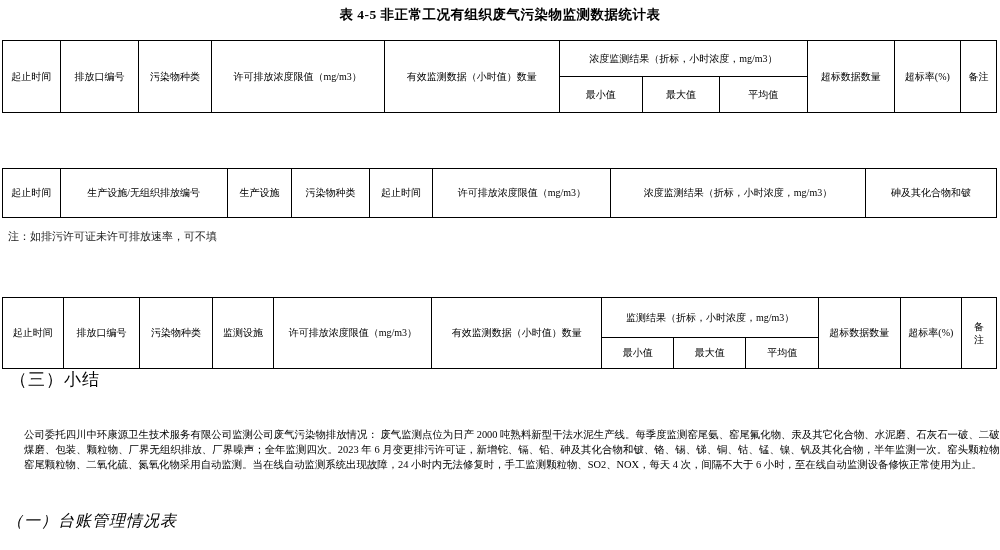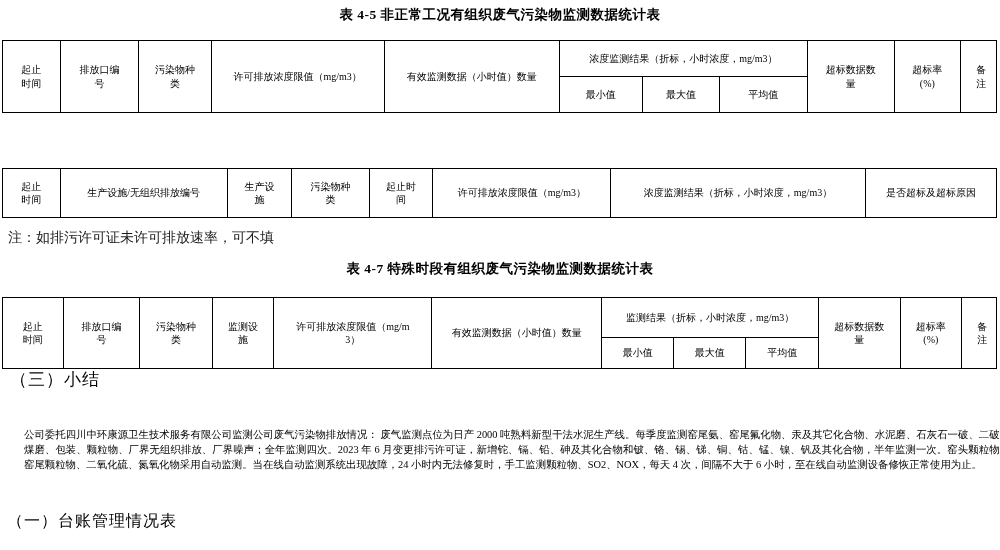--- a/index.html
+++ b/index.html
@@ -22,54 +22,54 @@
     position:absolute;left:2px;width:995px;
     border-collapse:collapse;
     table-layout:fixed;
   }
   .dtable td{
     border:1px solid #000;
     text-align:center;
     vertical-align:middle;
     font-size:10px;
     line-height:1.35;
-    padding:1px 15px;
+    padding:1px 7px;
     word-break:break-all;
   }
   .thick-bottom{border-bottom:3px solid #59595c;}
   #table45{top:40px;}
   #table45 tr{height:36px;}
   #table46{top:168px;}
   #table46 tr{height:49px;}
   #table47{top:297px;}
   #table47 tr.r1{height:40px;}
   #table47 tr.r2{height:31px;}
   .note{
     position:absolute;left:8px;top:229px;
-    font-size:14px;color:#1a1a1a;
+    font-size:11px;color:#1a1a1a;
   }
   .sec3-heading{
     position:absolute;left:10px;top:368px;
     font-size:17px;letter-spacing:1px;
   }
   .summary-para{
     position:absolute;left:24px;top:399px;width:986px;
     font-size:10.4px;line-height:1.45;
     text-align:justify;
     margin-top:28px;
   }
   .sec5-heading{
     position:absolute;left:7px;top:463px;
     font-family:"Liberation Sans","DejaVu Sans",sans-serif;
     font-weight:bold;font-size:18px;color:#0d0d14;
     letter-spacing:2px;
   }
   .sec5-sub{
     position:absolute;left:7px;top:511px;
-    font-size:16px;letter-spacing:1px;
+    font-size:16px;letter-spacing:1px;font-style:italic;
   }
 </style>
 </head>
 <body>
 
 <div class="page">
 
   <div class="tbl-title" style="top:6px">表 4-5 非正常工况有组织废气污染物监测数据统计表</div>
   <table class="dtable" id="table45">
     <colgroup>
@@ -118,27 +118,26 @@
     </colgroup>
     <tbody>
         <tr>
       <td>起止时间</td>
       <td>生产设施/无组织排放编号</td>
       <td>生产设施</td>
       <td>污染物种类</td>
       <td>起止时间</td>
       <td>许可排放浓度限值（mg/m3）</td>
       <td>浓度监测结果（折标，小时浓度，mg/m3）</td>
-      <td>是否超标及超标原因</td>
+      <td>砷及其化合物和铍</td>
     </tr>
   </tbody>
     </table>
   <div class="note">注：如排污许可证未许可排放速率，可不填</div>
 
-  <div class="tbl-title" style="top:260px">表 4-7 特殊时段有组织废气污染物监测数据统计表</div>
   <table class="dtable" id="table47">
     <colgroup>
       <col style="width:6.1%">
         <col style="width:7.7%">
         <col style="width:7.3%">
       <col style="width:6.2%">
         <col style="width:15.9%">
         <col style="width:17.1%">
       <col style="width:7.2%">
         <col style="width:7.3%">

